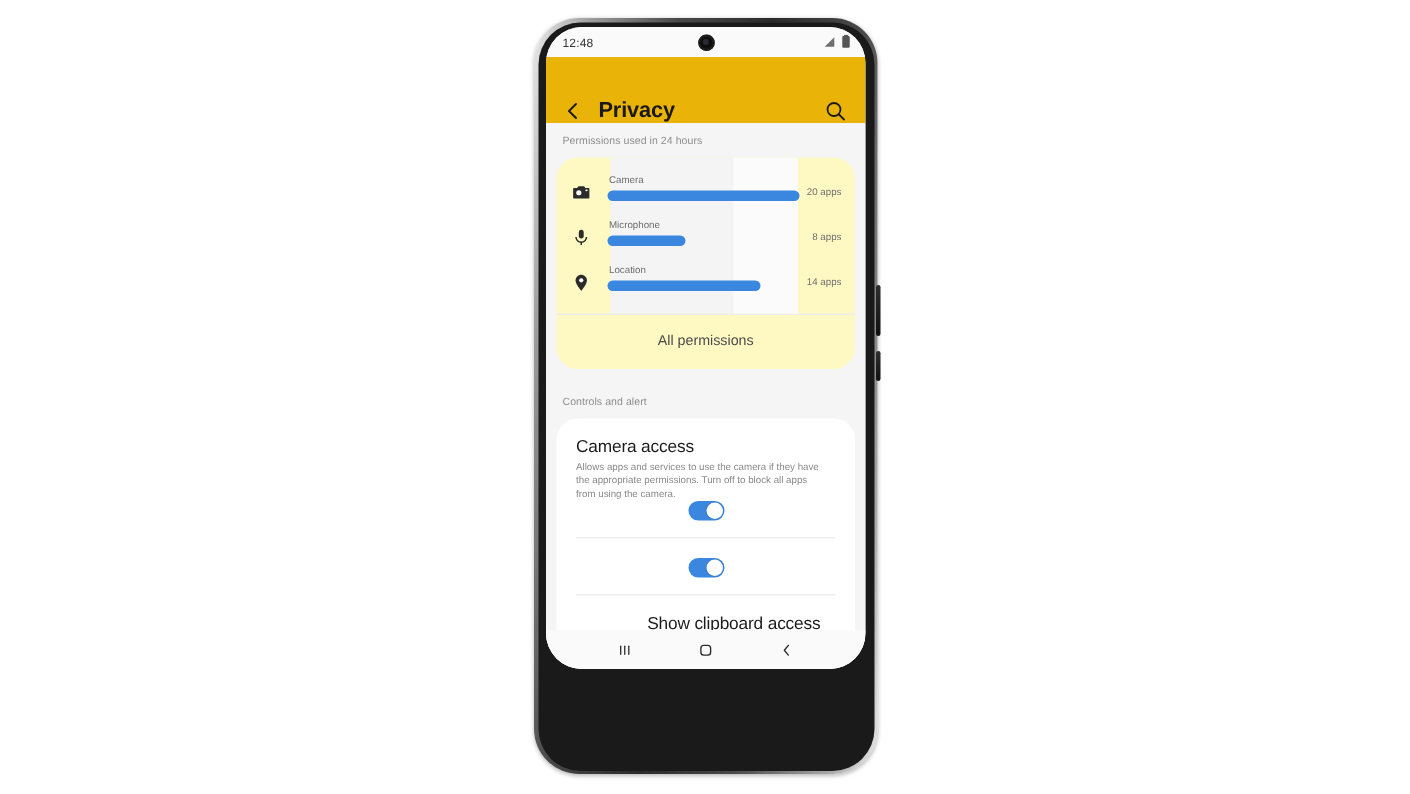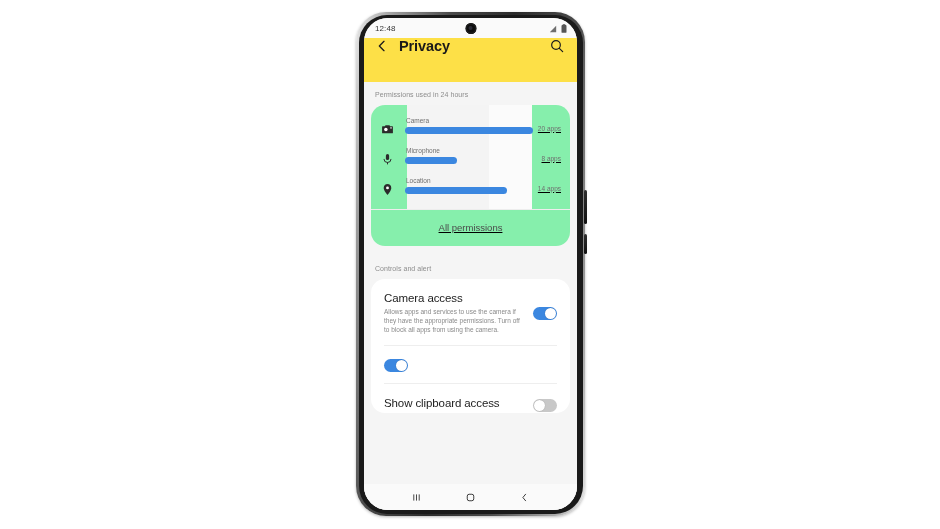--- a/index.html
+++ b/index.html
@@ -28,21 +28,21 @@
   .side-btn {
     position:absolute; right:-1.5px;
     width:2.5px; border-radius:2px;
     background:linear-gradient(180deg,#2e2e2e,#101010);
   }
   .side-btn.b1 { top:178px; height:34px; }
   .side-btn.b2 { top:222px; height:20px; }
 
   .screen {
     position:absolute; left:8px; top:6px;
-    width:213px; height:492px;
+    width:213px; height:428px;
     border-radius:24px;
     background:#fafafa;
     overflow:hidden;
   }
 
   
   .statusbar {
     position:relative; height:20px;
     display:flex; align-items:center;
     padding:0 10px 0 11px;
@@ -59,39 +59,39 @@
     box-shadow:inset 0 0 0 1.5px #1d1d1d;
   }
   .punch::after{
     content:""; position:absolute; left:3px; top:3px;
     width:4px; height:4px; border-radius:50%;
     background:#2a2a34;
   }
 
   
   .appbar {
-    height:44px; display:flex; align-items:flex-start;
-    padding:0 12px 0 10px; background:#fde047;
+    height:44px; display:flex; align-items:flex-end;
+    padding:0 12px 0 10px; background:#eab308;
   }
   .back-chevron { width:16px; height:16px; flex:none; cursor:pointer; }
   .appbar-title {
     font-size:14.5px; font-weight:700; color:#191919;
     margin-left:9px; letter-spacing:-.1px;
   }
   .search-btn { margin-left:auto; width:16px; height:16px; flex:none; cursor:pointer; }
 
   
   .body { background:#f5f5f5; height:calc(100% - 64px); position:relative; }
   .section-label {
     font-size:7px; color:#8d8d8d; padding:9px 0 7px 11px;
     letter-spacing:.05px;
   }
   .card {
-    background:#86efac; margin:0 7px;
-    border-radius:14px; overflow:hidden;text-decoration:underline;
+    background:#fef9c3; margin:0 7px;
+    border-radius:14px; overflow:hidden;
   }
 
   
   .chart { position:relative; padding:8px 0 6px 0; }
   .chart-band {
     position:absolute; top:0; bottom:0;
     left:36px; width:125px;
     background:#f4f4f4;
   }
   .chart-band2 {
@@ -126,21 +126,21 @@
 
   
   .gap { height:10px; }
   .row-simple {
     padding:15px 13px 16px; font-size:12px; color:#1c1c1c;
     cursor:pointer;
   }
 
   
   .toggle-card { background:#fff; margin:0 7px; border-radius:14px; padding:0 13px; }
-  .toggle-row { display:flex; align-items:flex-end; padding:13px 0 11px; }
+  .toggle-row { display:flex; align-items:flex-end; padding:13px 0 11px;flex-direction:column; }
   .tr-text { flex:1; padding-right:10px; }
   .tr-title { font-size:11.5px; color:#1c1c1c; margin-bottom:4px; letter-spacing:-.1px; }
   .tr-desc { font-size:6.5px; line-height:1.35; color:#8a8a8a; }
   .switch {
     flex:none; width:24px; height:13px; border-radius:7px;
     background:#3b87e0; position:relative; align-self:center;
     cursor:pointer;
   }
   .switch .knob {
     position:absolute; top:1px; right:1px;

